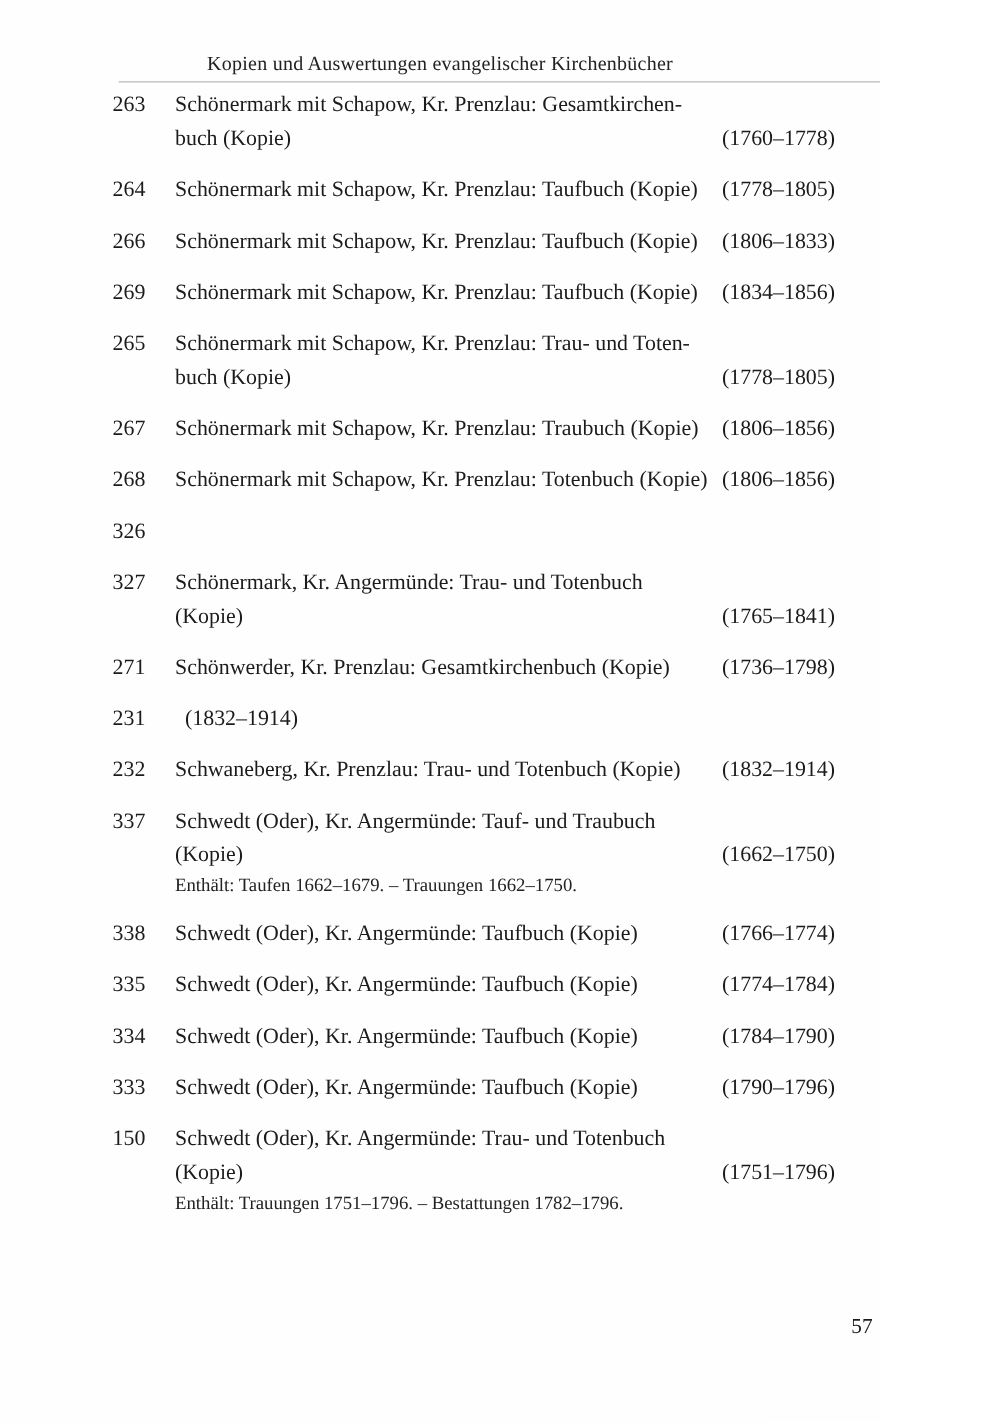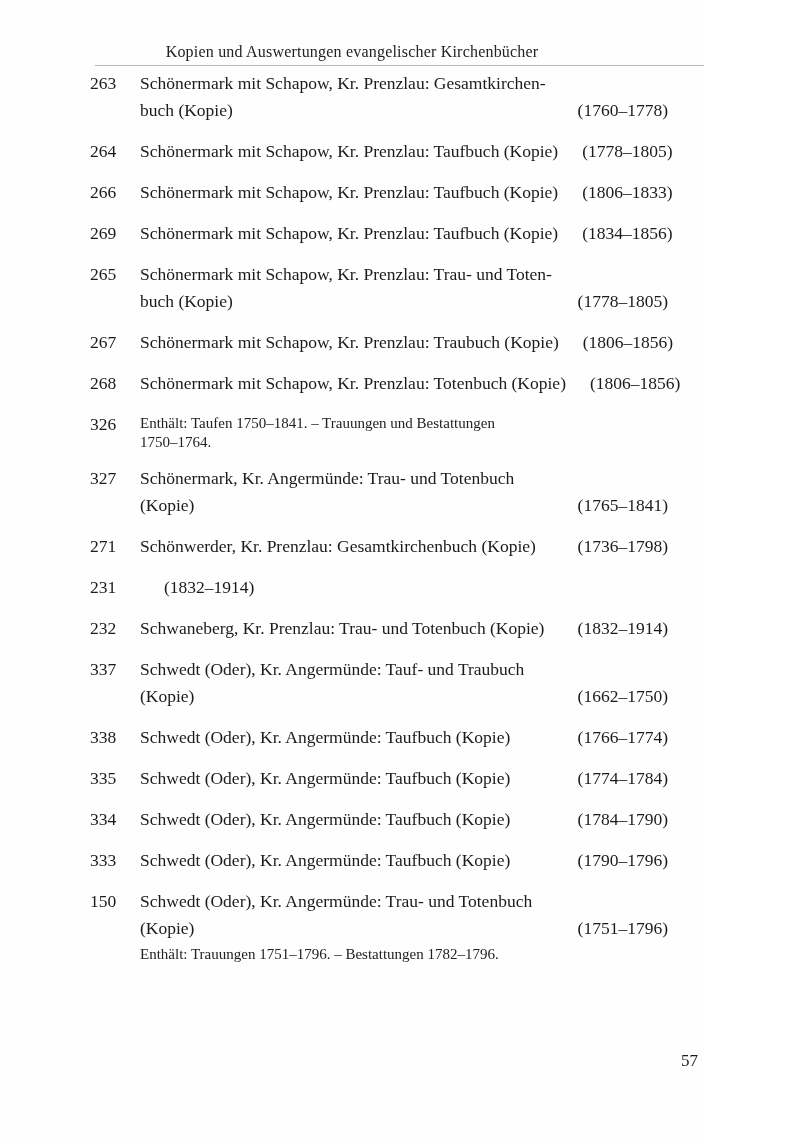--- a/index.html
+++ b/index.html
@@ -58,21 +58,21 @@
   .entry-first {
     display: flex;
     justify-content: space-between;
     align-items: flex-end;
   }
   .entry-title {
     white-space: pre;
   }
   .entry-years {
     white-space: pre;
-    margin-left: 24px;
+    margin-left: 8px;
   }
   .entry-note {
     font-size: 15px;
     line-height: 18.5px;
     margin-top: 3px;
     white-space: pre;
     color: #222222;
   }
   .page-number {
     position: absolute;
@@ -168,22 +168,20 @@
           <div class="entry-title">Schönermark mit Schapow, Kr. Prenzlau: Totenbuch (Kopie)</div>
           <div class="entry-years">(1806–1856)</div>
         </div>
 
       </div>
     </div>
 
     <div class="entry">
       <div class="entry-num">326</div>
       <div class="entry-body">
-        <div class="entry-note">Enthält: Taufen 1750–1841. – Trauungen und Bestattungen
-1750–1764.</div>
       </div>
     </div>
 
     <div class="entry">
       <div class="entry-num">327</div>
       <div class="entry-body">
         <div class="entry-first">
           <div class="entry-title">Schönermark, Kr. Angermünde: Trau- und Totenbuch
 (Kopie)</div>
           <div class="entry-years">(1765–1841)</div>
@@ -225,20 +223,21 @@
     </div>
 
     <div class="entry">
       <div class="entry-num">337</div>
       <div class="entry-body">
         <div class="entry-first">
           <div class="entry-title">Schwedt (Oder), Kr. Angermünde: Tauf- und Traubuch
 (Kopie)</div>
           <div class="entry-years">(1662–1750)</div>
         </div>
+        <div class="entry-note">Enthält: Taufen 1662–1679. – Trauungen 1662–1750.</div>
       </div>
     </div>
 
     <div class="entry">
       <div class="entry-num">338</div>
       <div class="entry-body">
         <div class="entry-first">
           <div class="entry-title">Schwedt (Oder), Kr. Angermünde: Taufbuch (Kopie)</div>
           <div class="entry-years">(1766–1774)</div>
         </div>

